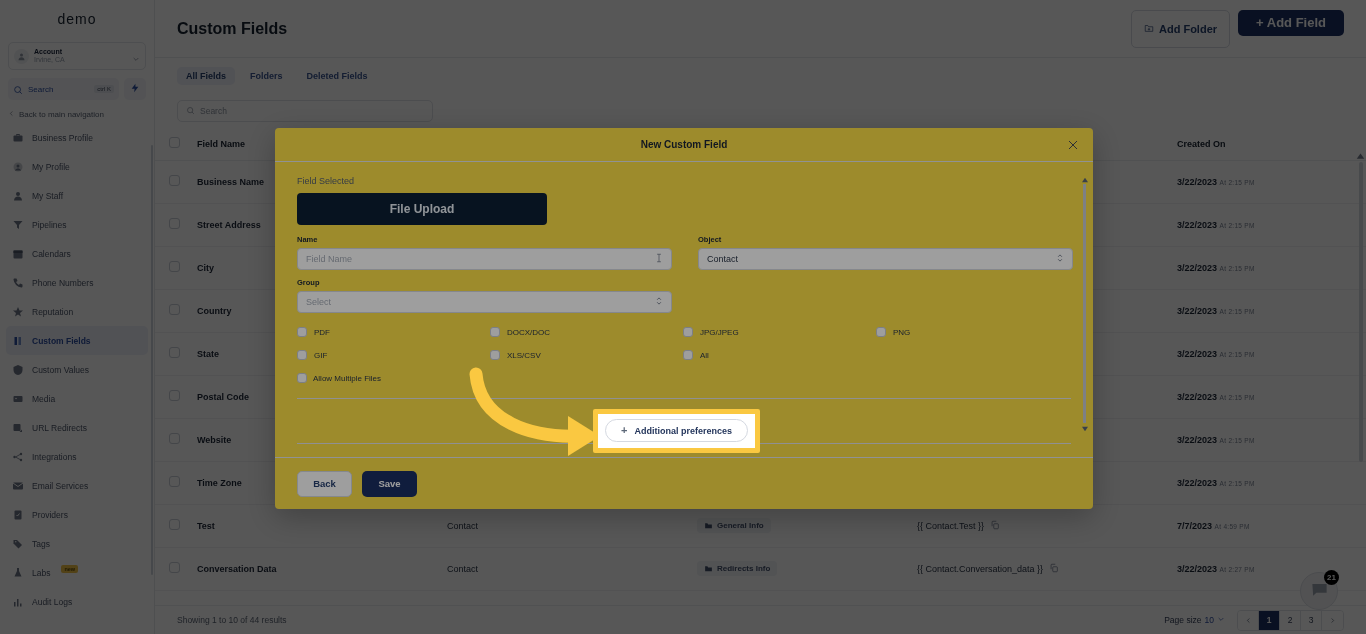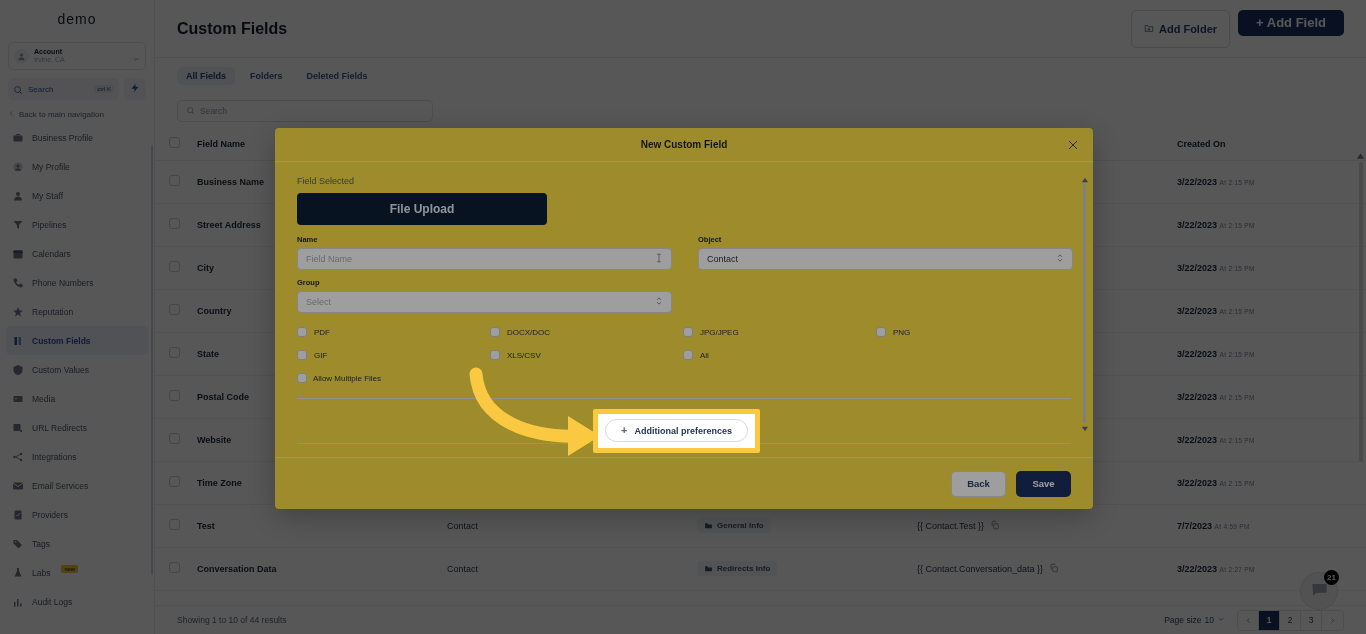--- a/index.html
+++ b/index.html
@@ -254,21 +254,21 @@
   .divider2 { border-top:1px solid #e6e8ec; }
 
   .modal-scroll {
     position:absolute; right:5px; top:10px; bottom:22px; width:7px;
     display:flex; flex-direction:column; align-items:center; justify-content:space-between;
   }
   .msb-track { position:absolute; left:2px; top:12px; bottom:12px; width:3px; background:#c9ced6; }
   .msb-arrow svg { width:8px;height:6px;fill:#5c6778; }
 
   .modal-foot {
-    height:52px; display:flex; align-items:center; justify-content:flex-end;
+    height:52px; display:flex; align-items:center; 
     gap:10px; padding:0 22px; border-top:1px solid #e9ebef;
   }
   .btn-back {
     height:26px; min-width:55px; border:1px solid #d7dbe3; border-radius:5px; background:#fff;
     display:flex;align-items:center;justify-content:center; font-size:9.5px; color:#27406f; font-weight:bold;
   }
   .btn-save {
     height:26px; min-width:55px; background:#1a2f63; border-radius:5px; color:#fff;
     display:flex;align-items:center;justify-content:center; font-size:9.5px; font-weight:bold;
   }

